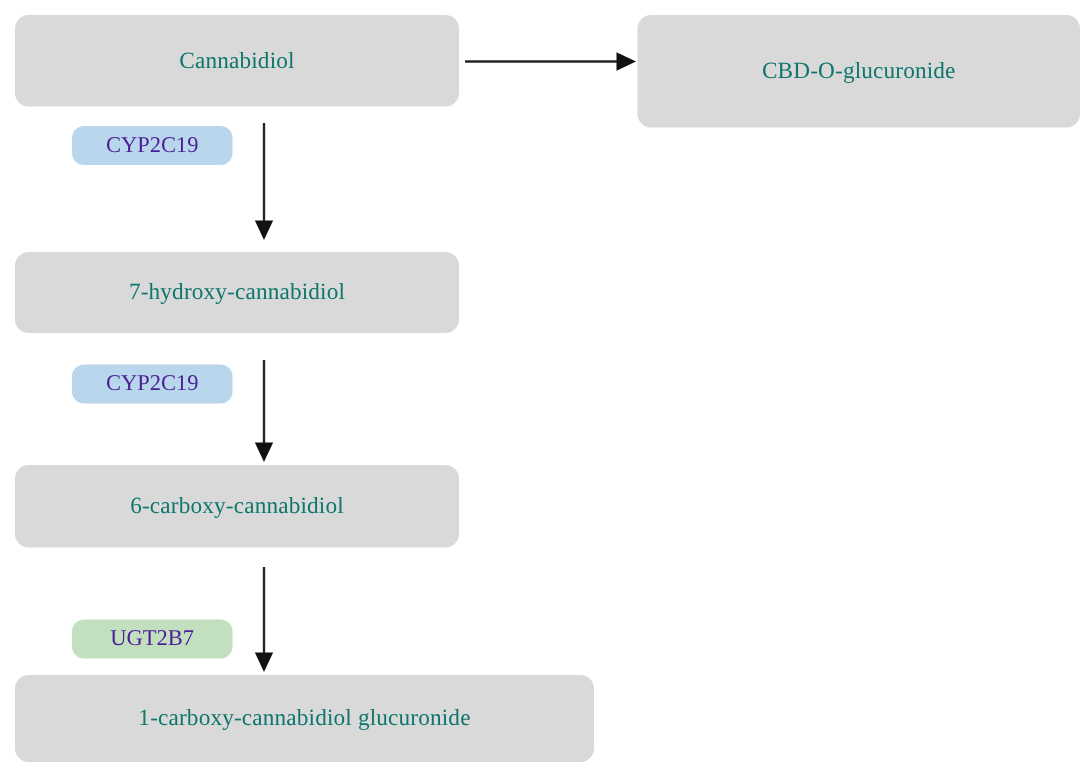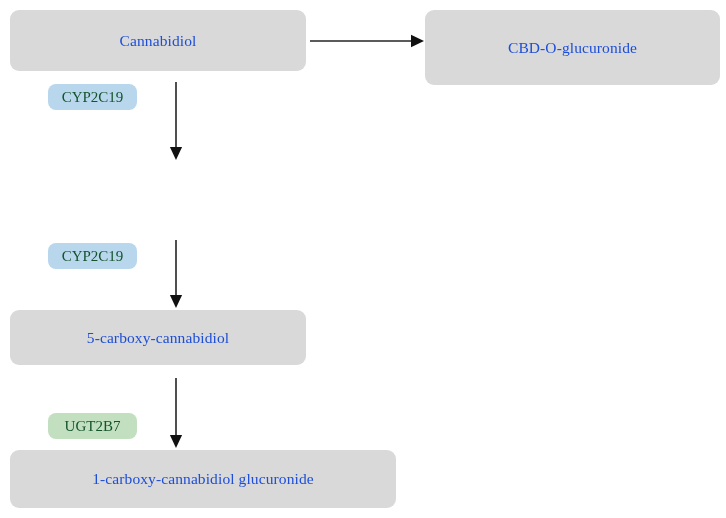--- a/index.html
+++ b/index.html
@@ -17,46 +17,46 @@
   }
 
   
   .node {
     position: absolute;
     background: #d9d9d9;
     border-radius: 9px;
     display: flex;
     align-items: center;
     justify-content: center;
-    color: #1d4ed8;
+    color: #0f766e;
     font-size: 15.5px;
     letter-spacing: 0.1px;
     text-align: center;
     box-sizing: border-box;
     padding: 0 8px;
   }
 
   .node-cannabidiol       { left: 10px;  top: 10px;  width: 296px; height: 61px; }
   .node-glucuronide-cbd   { left: 425px; top: 10px;  width: 295px; height: 75px; }
   .node-7oh              { left: 10px;  top: 168px; width: 296px; height: 54px; }
   .node-7cooh            { left: 10px;  top: 310px; width: 296px; height: 55px; }
   .node-7cooh-gluc       { left: 10px;  top: 450px; width: 386px; height: 58px; }
 
   
   .enzyme {
     position: absolute;
     left: 48px;
-    width: 89px;
+    width: 107px;
     height: 26px;
     border-radius: 8px;
     display: flex;
     align-items: center;
     justify-content: center;
     font-size: 15px;
-    color: #14532d;
+    color: #4c1d95;
     box-sizing: border-box;
   }
   .enzyme.cyp { background: #b8d6ec; }
   .enzyme.ugt { background: #c2e0c0; }
 
   .enzyme-cyp2c19-a { top: 84px;  }
   .enzyme-cyp3a4    { top: 120px; }
   .enzyme-cyp2c19-b { top: 243px; }
   .enzyme-ugt1a9    { top: 378px; }
   .enzyme-ugt2b7    { top: 413px; }
@@ -81,22 +81,23 @@
 </style>
 </head>
 <body>
 
 <div id="canvas">
 
   <div class="node node-cannabidiol">Cannabidiol</div>
 
   <div class="node node-glucuronide-cbd">CBD-O-glucuronide</div>
 
+  <div class="node node-7oh">7-hydroxy-cannabidiol</div>
 
-  <div class="node node-7cooh">5-carboxy-cannabidiol</div>
+  <div class="node node-7cooh">6-carboxy-cannabidiol</div>
 
   <div class="node node-7cooh-gluc">1-carboxy-cannabidiol glucuronide</div>
 
   <div class="enzyme cyp enzyme-cyp2c19-a">CYP2C19</div>
 
 
   <div class="enzyme cyp enzyme-cyp2c19-b">CYP2C19</div>
 
 
   <div class="enzyme ugt enzyme-ugt2b7">UGT2B7</div>

